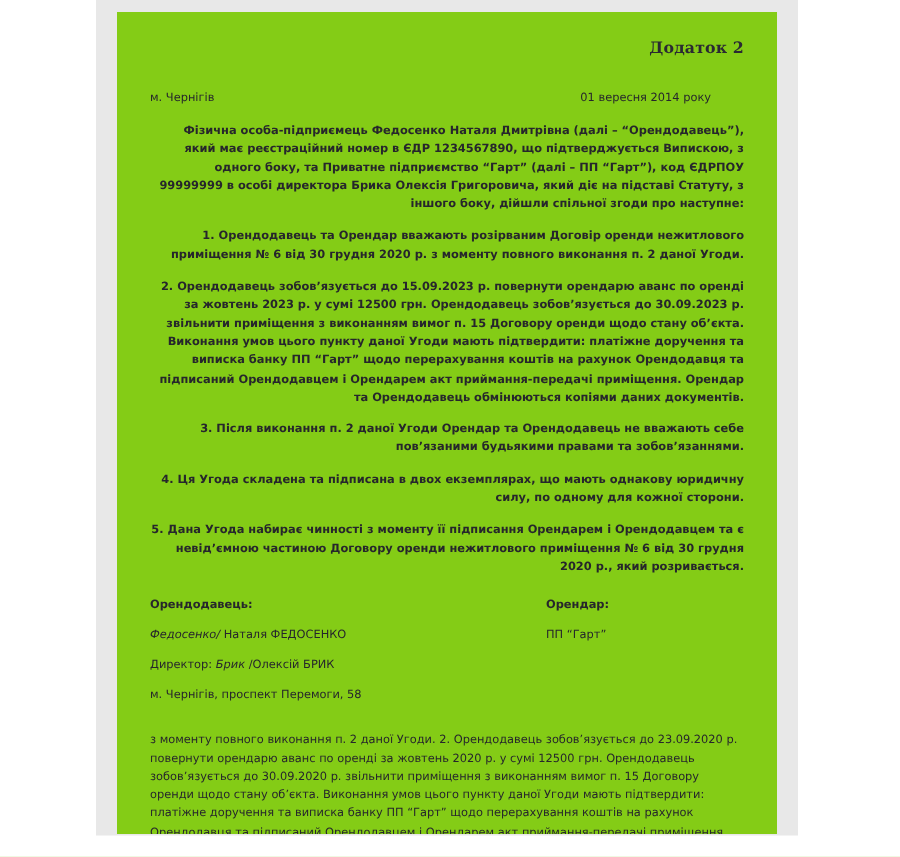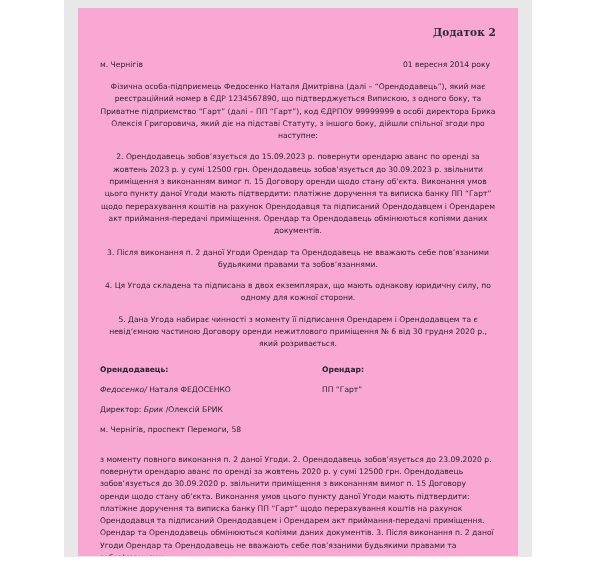--- a/index.html
+++ b/index.html
@@ -28,21 +28,21 @@
     width: 468px;
     height: 557px;
     background: #e8e8e8;
   }
   .page {
     position: absolute;
     left: 78px;
     top: 8px;
     width: 440px;
     height: 548px;
-    background: #f9a8d4;
+    background: #84cc16;
     box-sizing: border-box;
     padding: 0;
     overflow: hidden;
   }
   .page-inner {
     padding: 14px 22px 10px 22px;
   }
   .doc-header {
     text-align: right;
     font-family: "DejaVu Serif", "Liberation Serif", serif;
@@ -63,37 +63,39 @@
   .doc-title .line2 {
     display: block;
     margin-top: 7px;
   }
   .cityline {
     display: flex;
     justify-content: space-between;
     align-items: baseline;
     font-size: 7.6px;
     color: #26262c;
-    margin: 0 0 12px 0;
+    margin: 0 16px 12px 0;
   }
   .cityline .right {
     margin-right: 6px;
   }
   p.para {
     font-size: 7.6px;
     line-height: 1.62;
     color: #26262c;
     margin: 0 0 9px 0;
-    text-align: center;
+    text-align: right;
+    font-weight: bold;
   }
   .sig-row {
     display: flex;
     font-size: 7.6px;
     color: #26262c;
     margin: 0 0 11px 0;
+    gap: 42px;
   }
   .sig-row .col-l {
     width: 222px;
     flex: 0 0 222px;
   }
   .sig-row .col-r {
     flex: 1 1 auto;
   }
   .sig-head {
     font-weight: bold;
@@ -126,20 +128,21 @@
       <div class="doc-header">Додаток 2</div>
 
 
       <div class="cityline">
         <span>м. Чернігів</span>
         <span class="right">01 вересня 2014 року</span>
       </div>
 
       <p class="para">Фізична особа-підприємець Федосенко Наталя Дмитрівна (далі – “Орендодавець”), який має реєстраційний номер в ЄДР 1234567890, що підтверджується Випискою, з одного боку, та Приватне підприємство “Гарт” (далі – ПП “Гарт”), код ЄДРПОУ 99999999 в особі директора Брика Олексія Григоровича, який діє на підставі Статуту, з іншого боку, дійшли спільної згоди про наступне:</p>
 
+      <p class="para">1. Орендодавець та Орендар вважають розірваним Договір оренди нежитлового приміщення № 6 від 30 грудня 2020 р. з моменту повного виконання п. 2 даної Угоди.</p>
 
       <p class="para">2. Орендодавець зобов’язується до 15.09.2023 р. повернути орендарю аванс по оренді за жовтень 2023 р. у сумі 12500 грн. Орендодавець зобов’язується до 30.09.2023 р. звільнити приміщення з виконанням вимог п. 15 Договору оренди щодо стану об’єкта. Виконання умов цього пункту даної Угоди мають підтвердити: платіжне доручення та виписка банку ПП “Гарт” щодо перерахування коштів на рахунок Орендодавця та підписаний Орендодавцем і Орендарем акт приймання-передачі приміщення. Орендар та Орендодавець обмінюються копіями даних документів.</p>
 
       <p class="para"> 3. Після виконання п. 2 даної Угоди Орендар та Орендодавець не вважають себе пов’язаними будьякими правами та зобов’язаннями.</p>
 
       <p class="para">4. Ця Угода складена та підписана в двох екземплярах, що мають однакову юридичну силу, по одному для кожної сторони.</p>
 
       <p class="para">5. Дана Угода набирає чинності з моменту її підписання Орендарем і Орендодавцем та є невід’ємною частиною Договору оренди нежитлового приміщення № 6 від 30 грудня 2020 р., який розривається.</p>
 
       <div class="sig-row">

